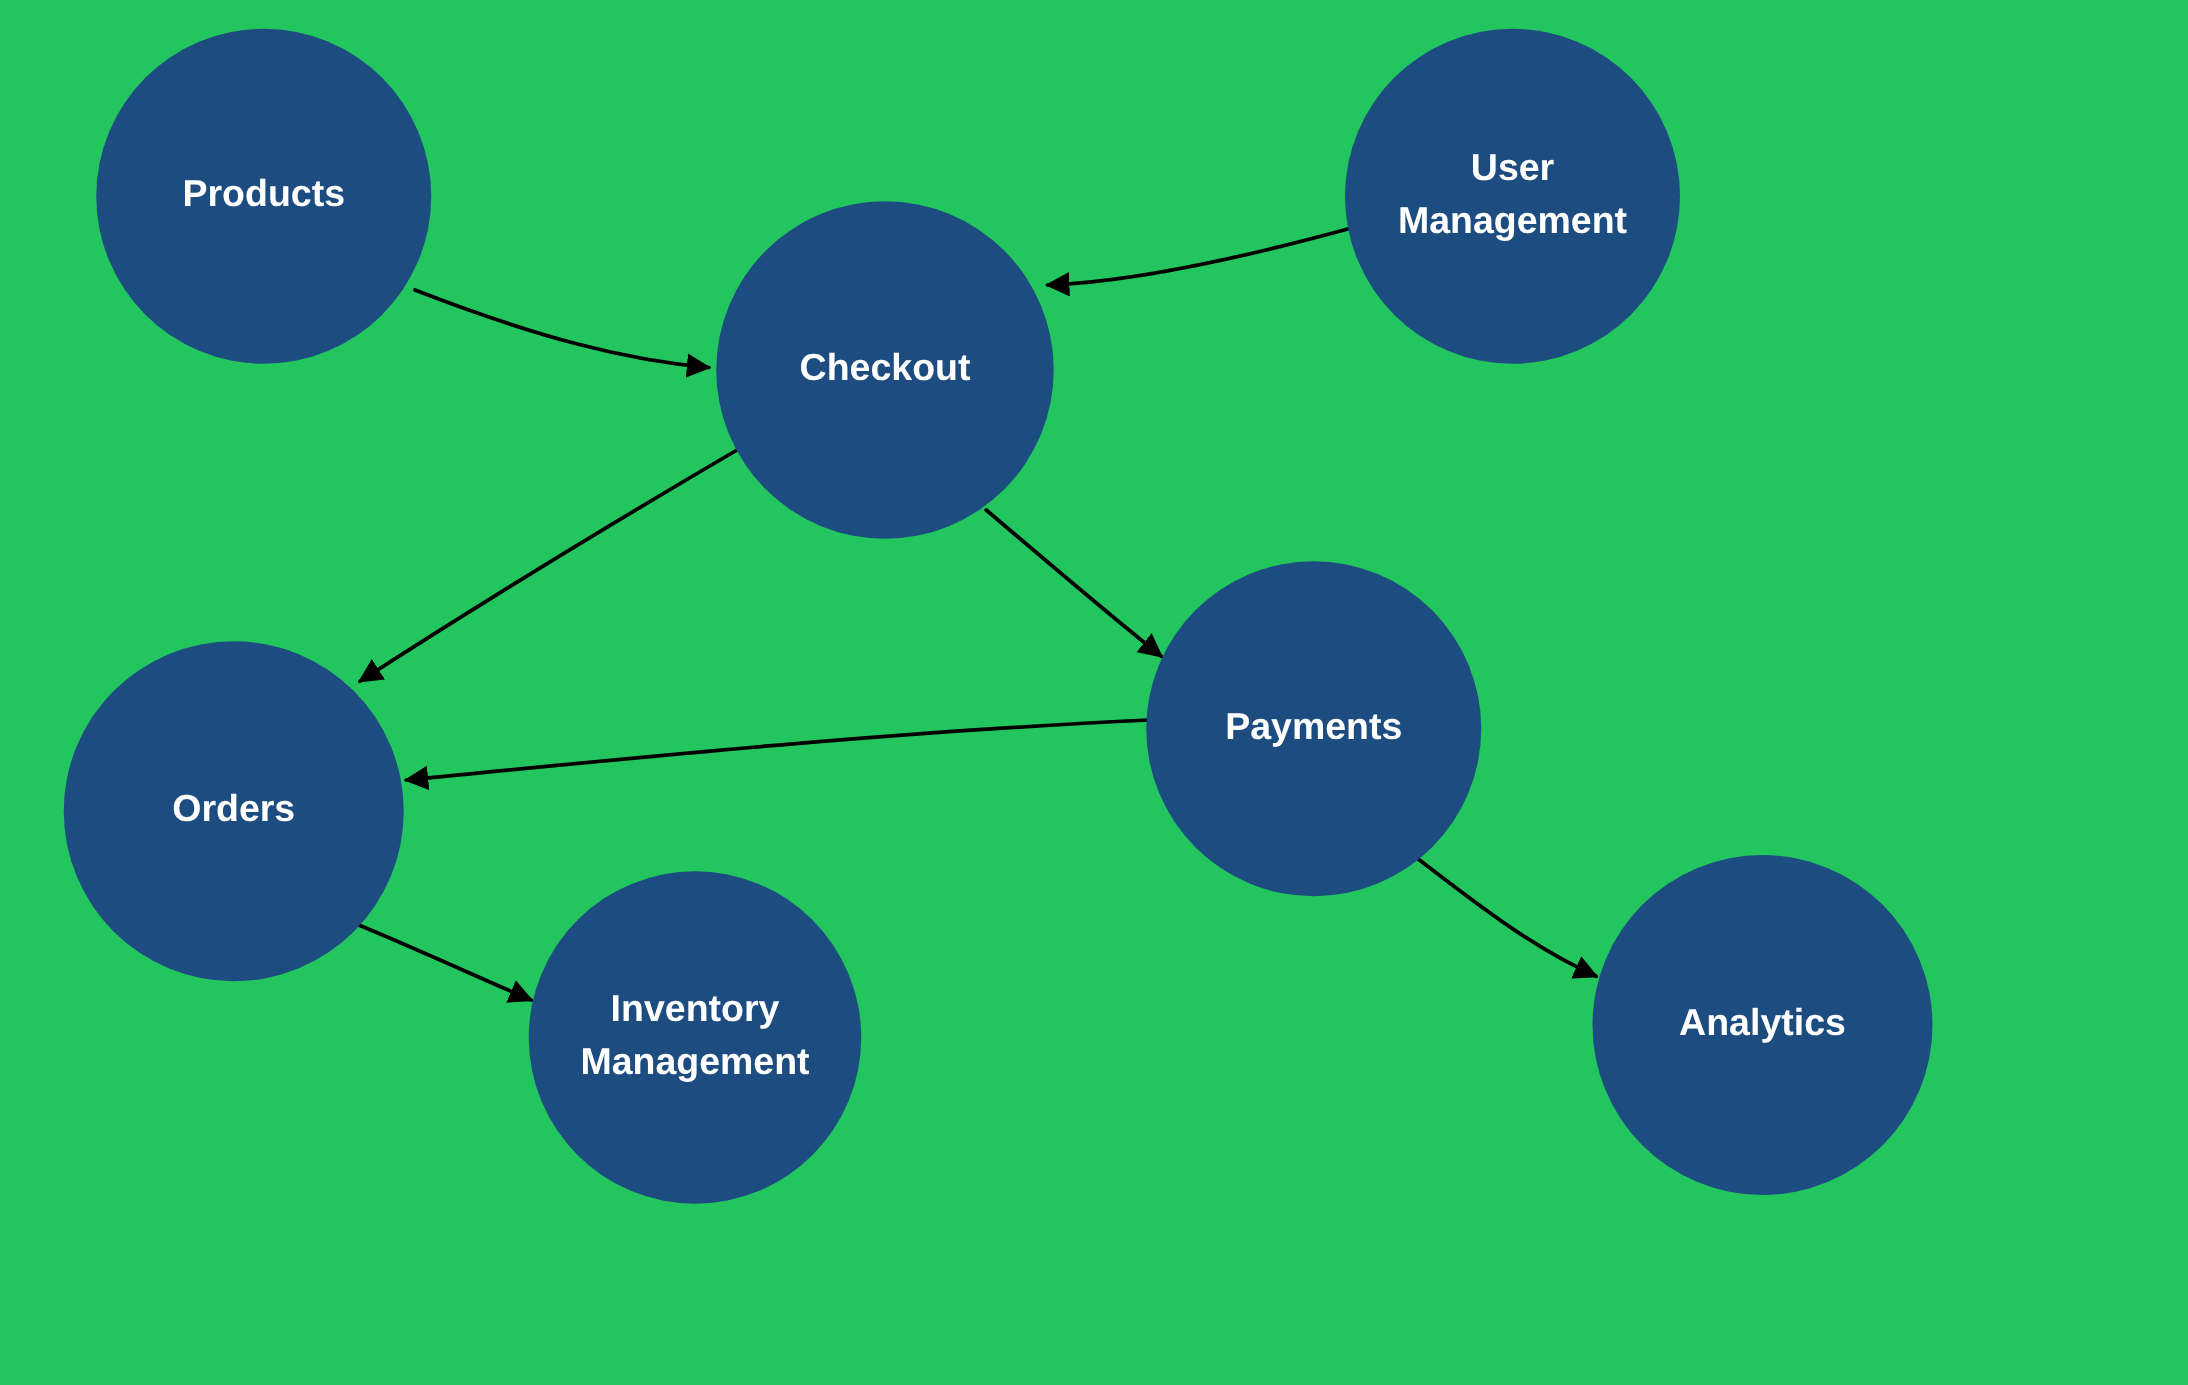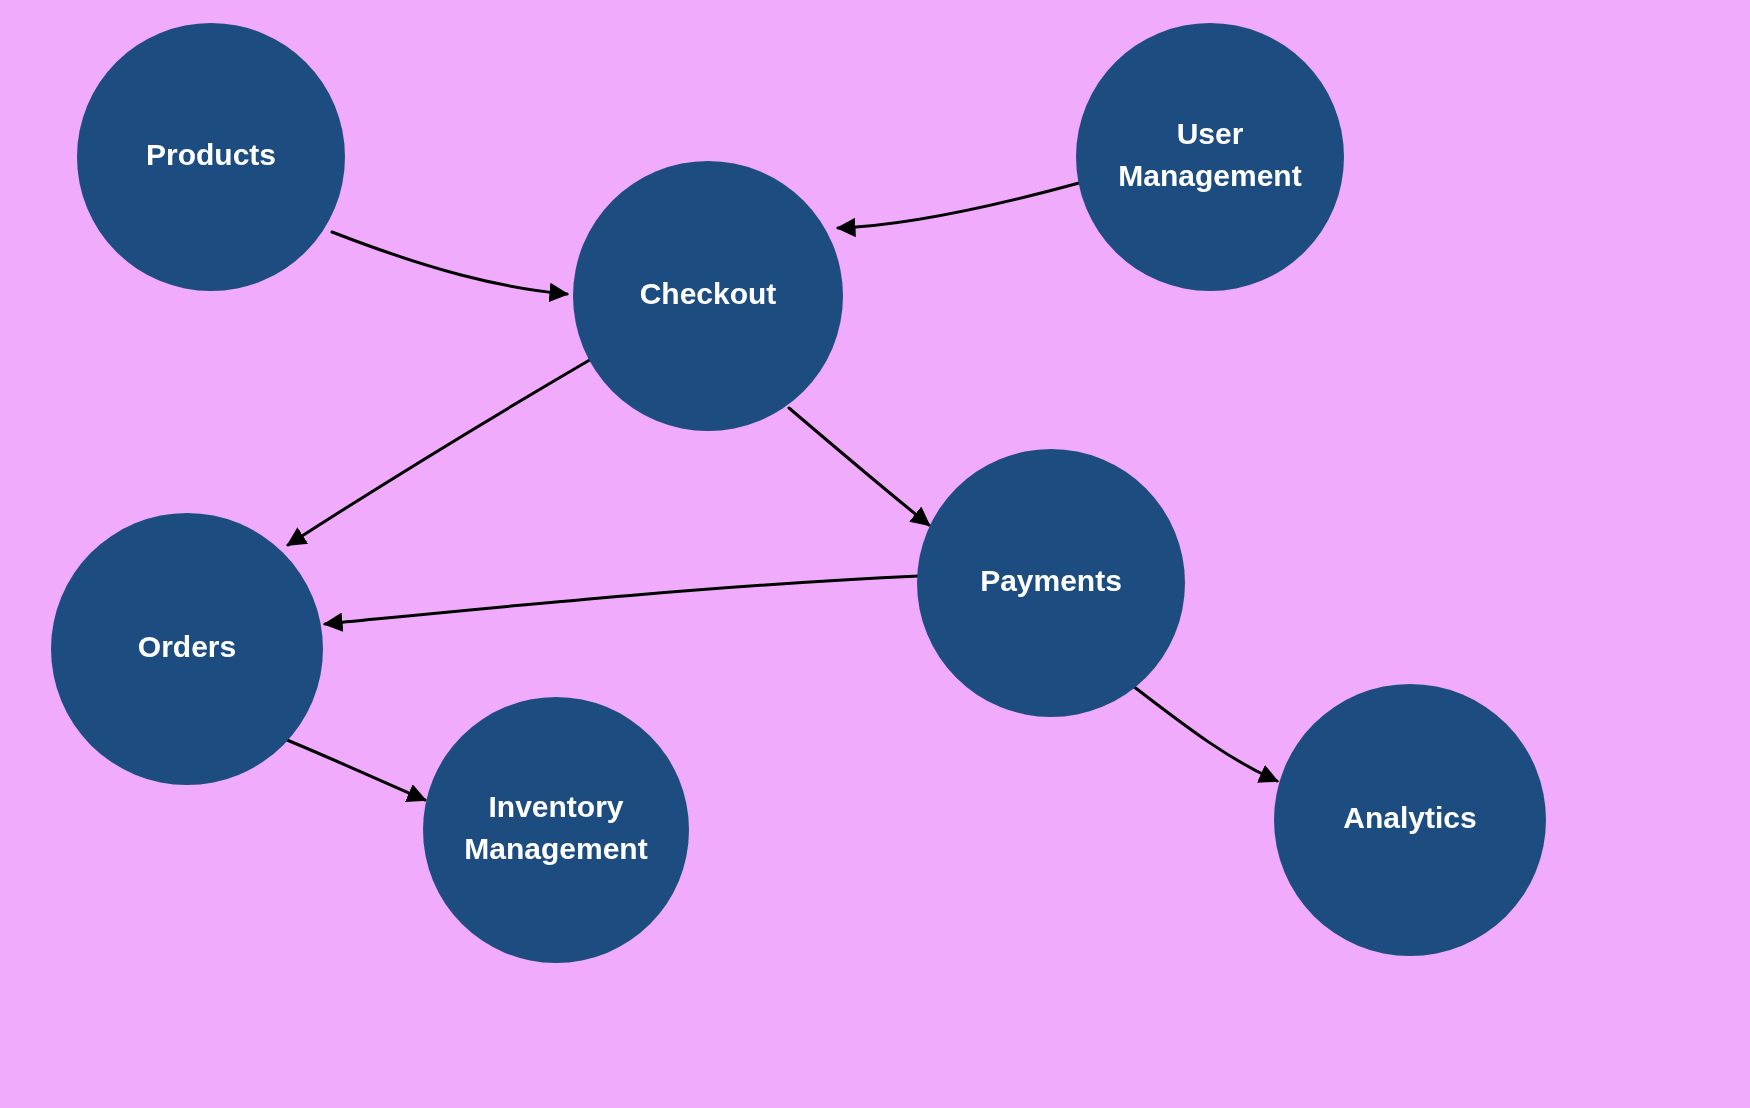--- a/index.html
+++ b/index.html
@@ -10,21 +10,21 @@
   body {
     width: 1750px;
     height: 1108px;
     overflow: hidden;
     font-family: "Liberation Sans", sans-serif;
   }
   #diagram-root {
     position: relative;
     width: 1750px;
     height: 1108px;
-    background: #f0abfc;
+    background: #22c55e;
   }
   #graph-svg {
     position: absolute;
     top: 0;
     left: 0;
     width: 1750px;
     height: 1108px;
     display: block;
   }
   .node-label {

